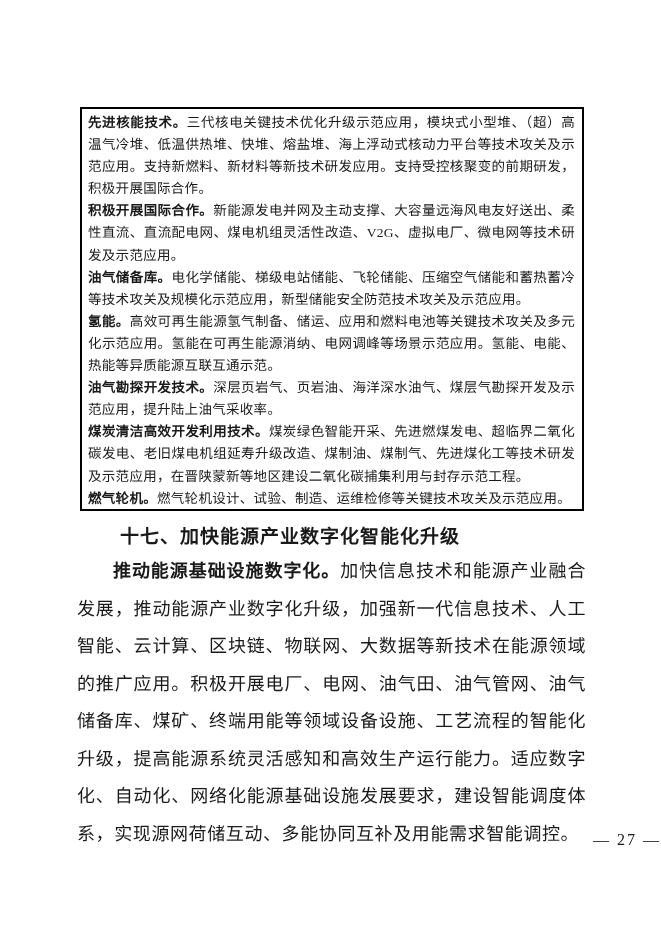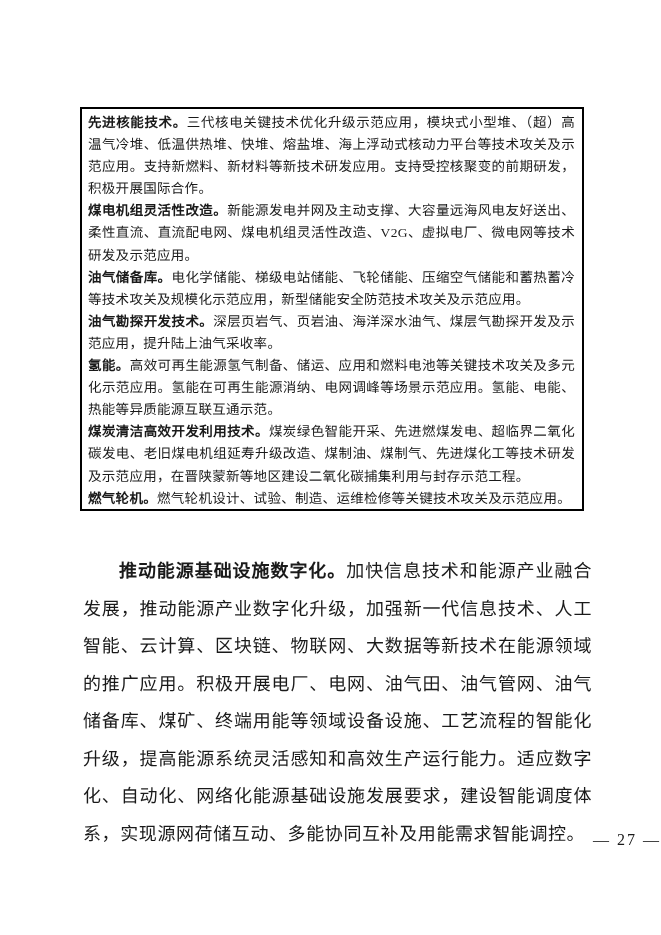--- a/index.html
+++ b/index.html
@@ -46,21 +46,21 @@
     font-weight: bold;
     font-size: 19px;
     line-height: 26px;
     letter-spacing: 1px;
     text-indent: 42px;
     white-space: nowrap;
   }
   
   .body-paragraph {
     position: absolute;
-    left: 83px;
+    left: 77px;
     top: 553px;
     width: 509px;
     font-size: 18px;
     line-height: 37.5px;
     letter-spacing: 0.6px;
     text-align: justify;
     text-indent: 2em;
   }
   .body-paragraph .lead {
     font-weight: bold;
@@ -78,31 +78,32 @@
 </style>
 </head>
 <body>
 
 <div class="page">
 
   <div class="tech-box">
 
       <p><span class="term">先进核能技术。</span><span class="desc">三代核电关键技术优化升级示范应用，模块式小型堆、（超）高温气冷堆、低温供热堆、快堆、熔盐堆、海上浮动式核动力平台等技术攻关及示范应用。支持新燃料、新材料等新技术研发应用。支持受控核聚变的前期研发，积极开展国际合作。</span></p>
 
-      <p><span class="term">煤电机组灵活性改造。</span><span class="desc">新能源发电并网及主动支撑、大容量远海风电友好送出、柔性直流、直流配电网、煤电机组灵活性改造、V2G、虚拟电厂、微电网等技术研发及示范应用。</span></p>
+      <p><span class="term">积极开展国际合作。</span><span class="desc">新能源发电并网及主动支撑、大容量远海风电友好送出、柔性直流、直流配电网、煤电机组灵活性改造、V2G、虚拟电厂、微电网等技术研发及示范应用。</span></p>
 
       <p><span class="term">油气储备库。</span><span class="desc">电化学储能、梯级电站储能、飞轮储能、压缩空气储能和蓄热蓄冷等技术攻关及规模化示范应用，新型储能安全防范技术攻关及示范应用。</span></p>
 
+      <p><span class="term">氢能。</span><span class="desc">高效可再生能源氢气制备、储运、应用和燃料电池等关键技术攻关及多元化示范应用。氢能在可再生能源消纳、电网调峰等场景示范应用。氢能、电能、热能等异质能源互联互通示范。</span></p>
+
       <p><span class="term">油气勘探开发技术。</span><span class="desc">深层页岩气、页岩油、海洋深水油气、煤层气勘探开发及示范应用，提升陆上油气采收率。</span></p>
-
-      <p><span class="term">氢能。</span><span class="desc">高效可再生能源氢气制备、储运、应用和燃料电池等关键技术攻关及多元化示范应用。氢能在可再生能源消纳、电网调峰等场景示范应用。氢能、电能、热能等异质能源互联互通示范。</span></p>
 
       <p><span class="term">煤炭清洁高效开发利用技术。</span><span class="desc">煤炭绿色智能开采、先进燃煤发电、超临界二氧化碳发电、老旧煤电机组延寿升级改造、煤制油、煤制气、先进煤化工等技术研发及示范应用，在晋陕蒙新等地区建设二氧化碳捕集利用与封存示范工程。</span></p>
 
       <p><span class="term">燃气轮机。</span><span class="desc">燃气轮机设计、试验、制造、运维检修等关键技术攻关及示范应用。</span></p>
     </div>
 
+  <h2 class="section-heading">十七、加快能源产业数字化智能化升级</h2>
 
   <p class="body-paragraph"><span class="lead">推动能源基础设施数字化。</span><span>加快信息技术和能源产业融合发展，推动能源产业数字化升级，加强新一代信息技术、人工智能、云计算、区块链、物联网、大数据等新技术在能源领域的推广应用。积极开展电厂、电网、油气田、油气管网、油气储备库、煤矿、终端用能等领域设备设施、工艺流程的智能化升级，提高能源系统灵活感知和高效生产运行能力。适应数字化、自动化、网络化能源基础设施发展要求，建设智能调度体系，实现源网荷储互动、多能协同互补及用能需求智能调控。</span></p>
 
   <div class="page-number">— 27 —</div>
 
 </div>
 
 </body></html>

